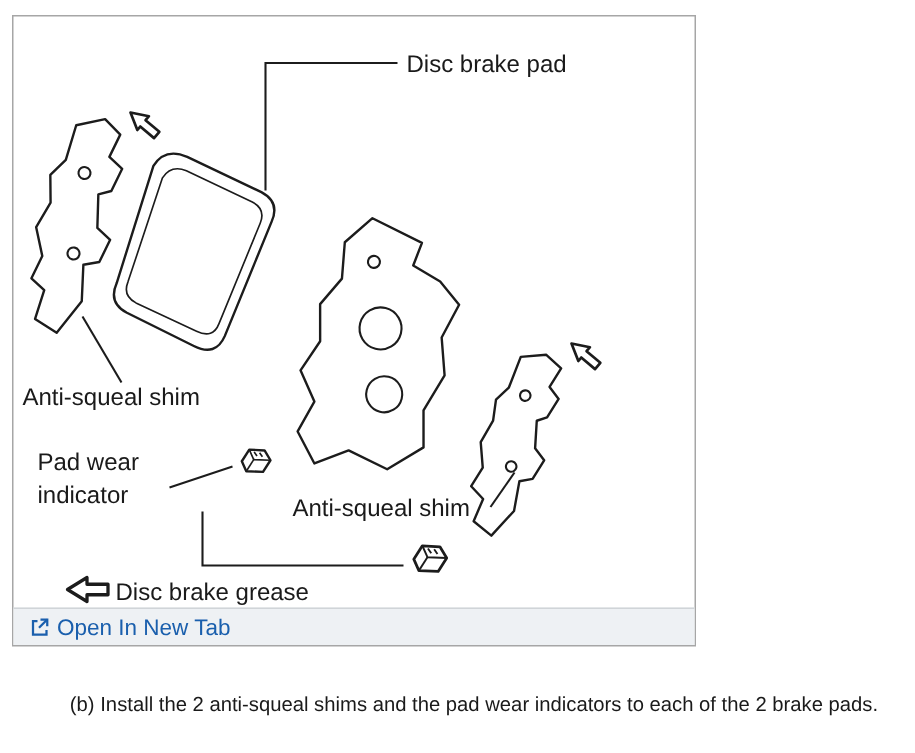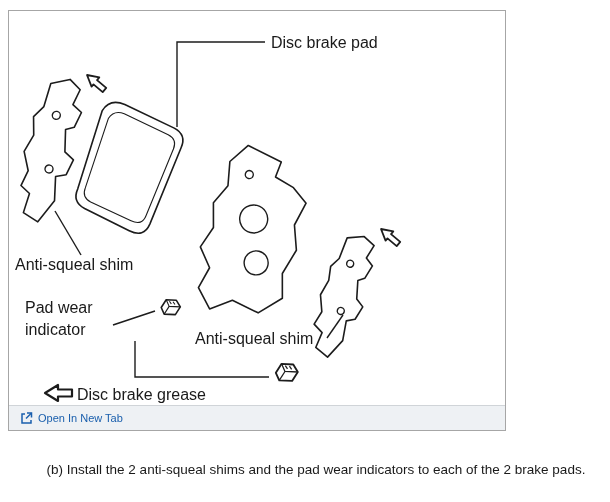--- a/index.html
+++ b/index.html
@@ -11,21 +11,21 @@
     --text:#1a1a1a;
   }
   *{box-sizing:border-box;}
   html,body{margin:0;padding:0;background:#ffffff;}
   body{
     width:610px;height:502px;position:relative;
     font-family:"Liberation Sans","DejaVu Sans",sans-serif;
     color:var(--text);
   }
   .panel{
-    position:absolute;left:8px;top:10px;width:498px;
+    position:absolute;left:8px;top:10px;width:456px;
     border:1px solid var(--panel_border);
     background:#fff;
   }
   .diagram-area{width:420px;height:394px;display:block;}
   svg text{
     font-family:"Liberation Sans","DejaVu Sans",sans-serif;
     font-size:16px;fill:var(--text);
   }
   .shape{fill:#ffffff;stroke:var(--diagram_line);stroke-width:1.6;stroke-linejoin:round;}
   .detail{fill:none;stroke:var(--diagram_line);stroke-width:1.1;stroke-linejoin:round;}
@@ -34,21 +34,21 @@
   .hollow-arrow{fill:#ffffff;stroke:var(--diagram_line);stroke-width:1.8;stroke-linejoin:round;}
   .grease-arrow{fill:#ffffff;stroke:var(--diagram_line);stroke-width:2.2;stroke-linejoin:round;}
   .panel-footer{
     display:flex;justify-content:space-between;align-items:center;
     height:25px;background:var(--footer_bg);
     border-top:1px solid var(--footer_border);
     padding:0 10px;
   }
   .footer-link{
     display:flex;align-items:center;gap:5px;
-    color:var(--link);font-size:11px;text-decoration:none;cursor:pointer;
+    color:var(--link);font-size:15px;text-decoration:none;cursor:pointer;
   }
   .footer-link svg{display:block;}
   .caption{
     position:absolute;top:462px;left:11px;width:610px;
     text-align:center;font-size:13.5px;color:var(--text);
   }
 </style>
 </head>
 <body>
 

